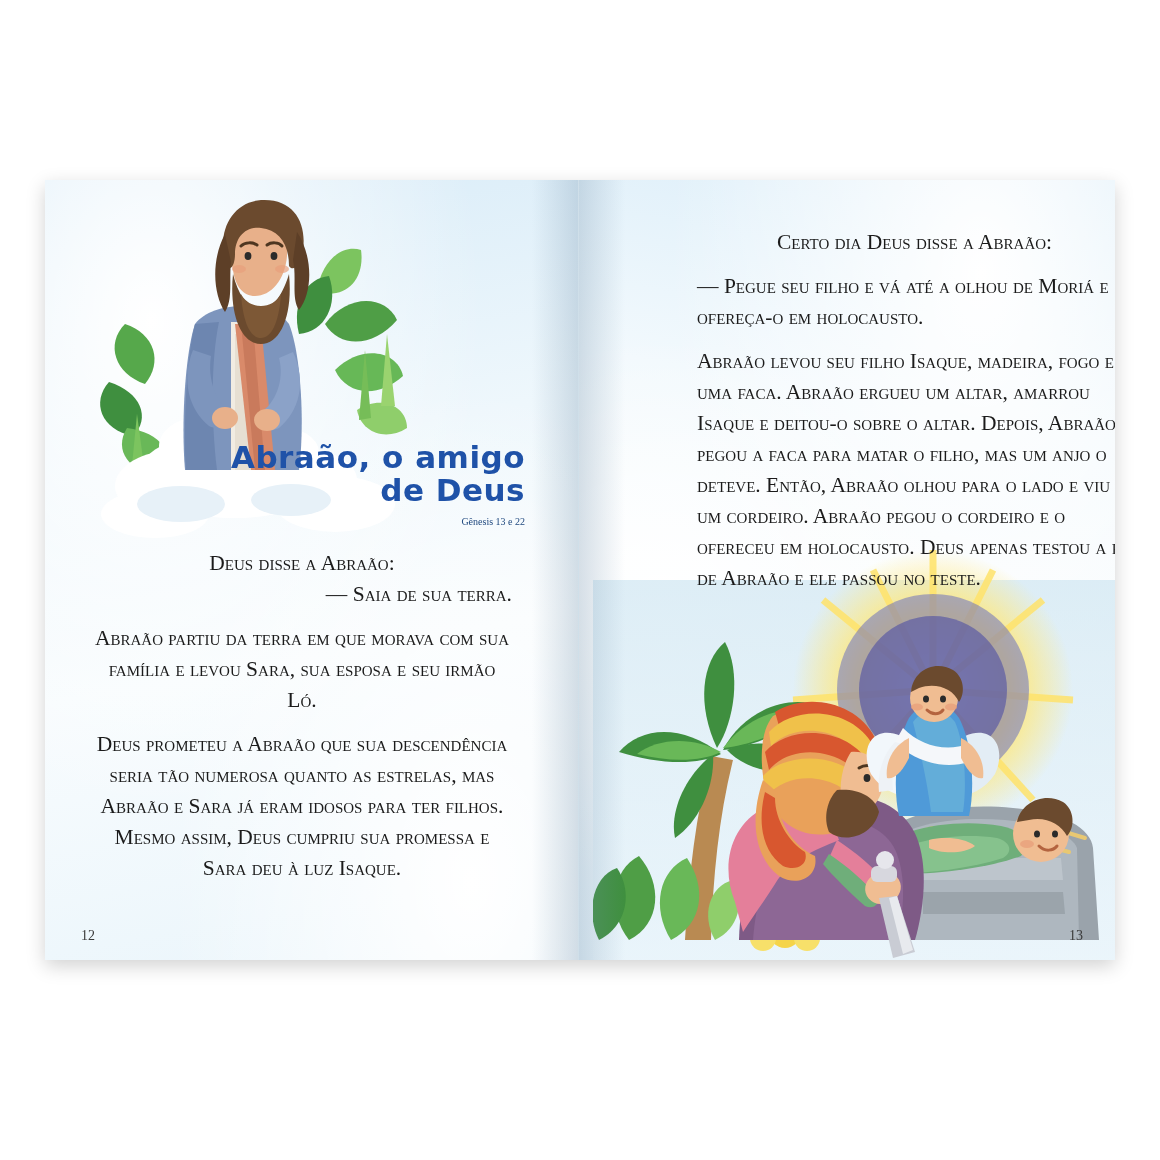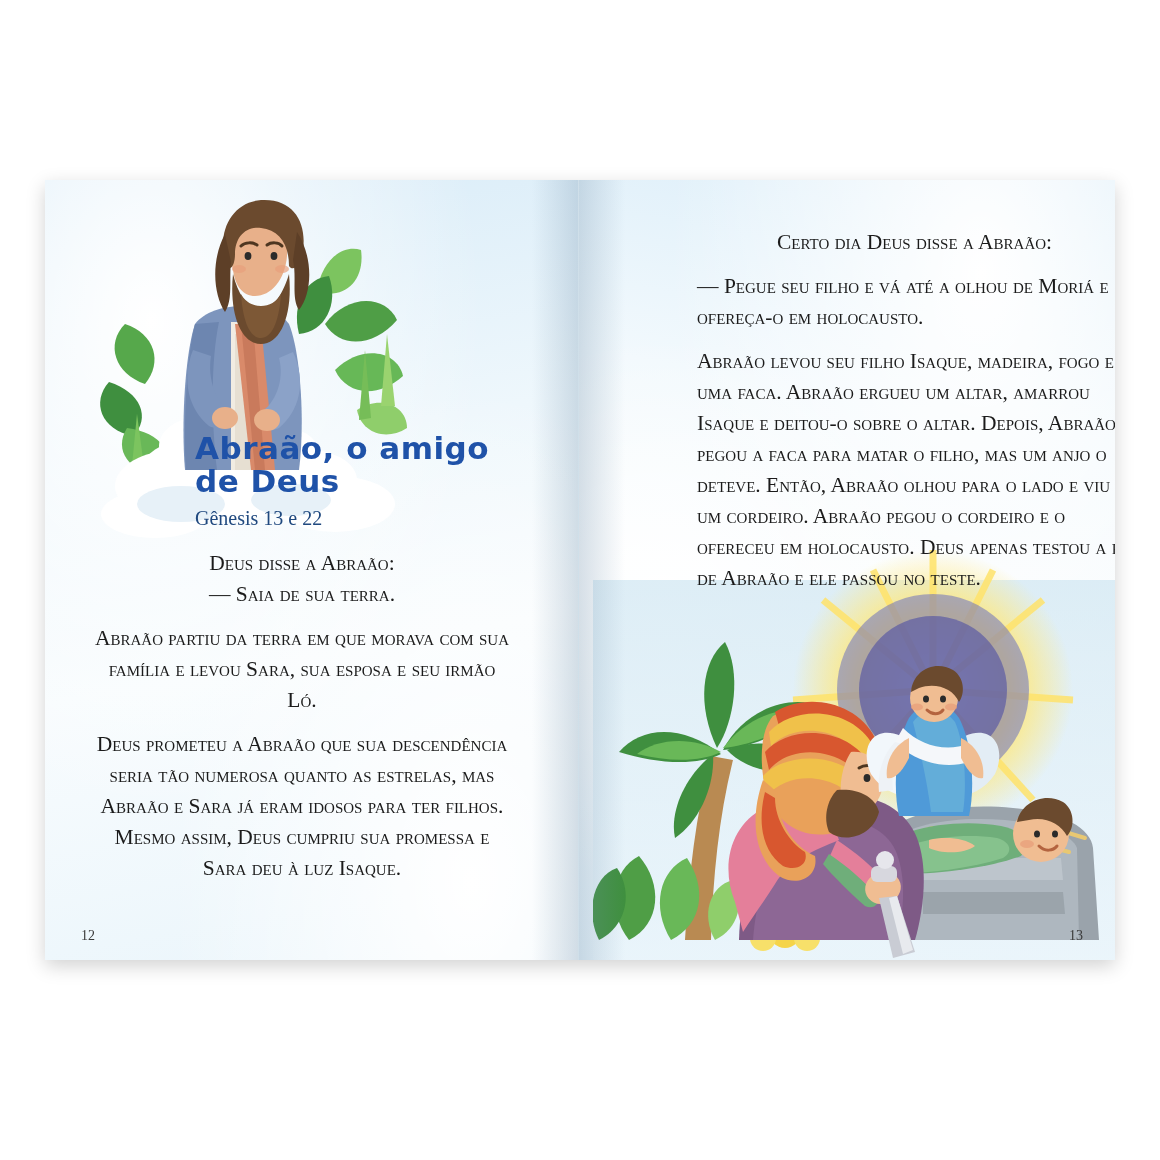--- a/index.html
+++ b/index.html
@@ -59,37 +59,37 @@
     left: 0; top: 0; bottom: 0; width: 46px;
     background: linear-gradient(to left, rgba(140,170,190,0) 0%, rgba(120,150,175,0.30) 100%);
     pointer-events: none;
     z-index: 3;
   }
 
   
   .title-wrap {
     position: absolute;
     left: 150px;
-    top: 252px;
+    top: 261px;
     width: 330px;
-    text-align: left;
+    text-align: right;
     z-index: 4;
   }
   .story-title {
     font-family: "DejaVu Sans", sans-serif;
     font-weight: bold;
     font-size: 31px;
     line-height: 1.08;
     color: #1f52a8;
     letter-spacing: 0.5px;
   }
   .story-ref {
     margin-top: 8px;
     font-family: "Liberation Serif", serif;
-    font-size: 20px;
+    font-size: 10px;
     color: #20497f;
   }
 
   
   .body-text {
     position: absolute;
     z-index: 4;
     color: #1b1b1b;
     font-family: "Liberation Serif", serif;
     font-variant: small-caps;
@@ -215,21 +215,21 @@
       </svg>
     </div>
 
     <div class="title-wrap">
       <div class="story-title">Abraão, o amigo de Deus</div>
       <div class="story-ref">Gênesis 13 e 22</div>
     </div>
 
     <div class="body-text left-text">
       <p>Deus disse a Abraão:</p>
-      <p style="margin-top:-13px;">— Saia de sua terra.</p>
+      <p style="margin-top:-13px;text-align:right;">— Saia de sua terra.</p>
       <p>Abraão partiu da terra em que morava com sua família e levou Sara, sua esposa e seu irmão Ló.</p>
       <p>Deus prometeu a Abraão que sua descendência seria tão numerosa quanto as estrelas, mas Abraão e Sara já eram idosos para ter filhos. Mesmo assim, Deus cumpriu sua promessa e Sara deu à luz Isaque.</p>
     </div>
 
     <div class="folio folio-left">12</div>
   </div>
 
   <div class="page page-right">
 
     <div class="body-text right-text">

